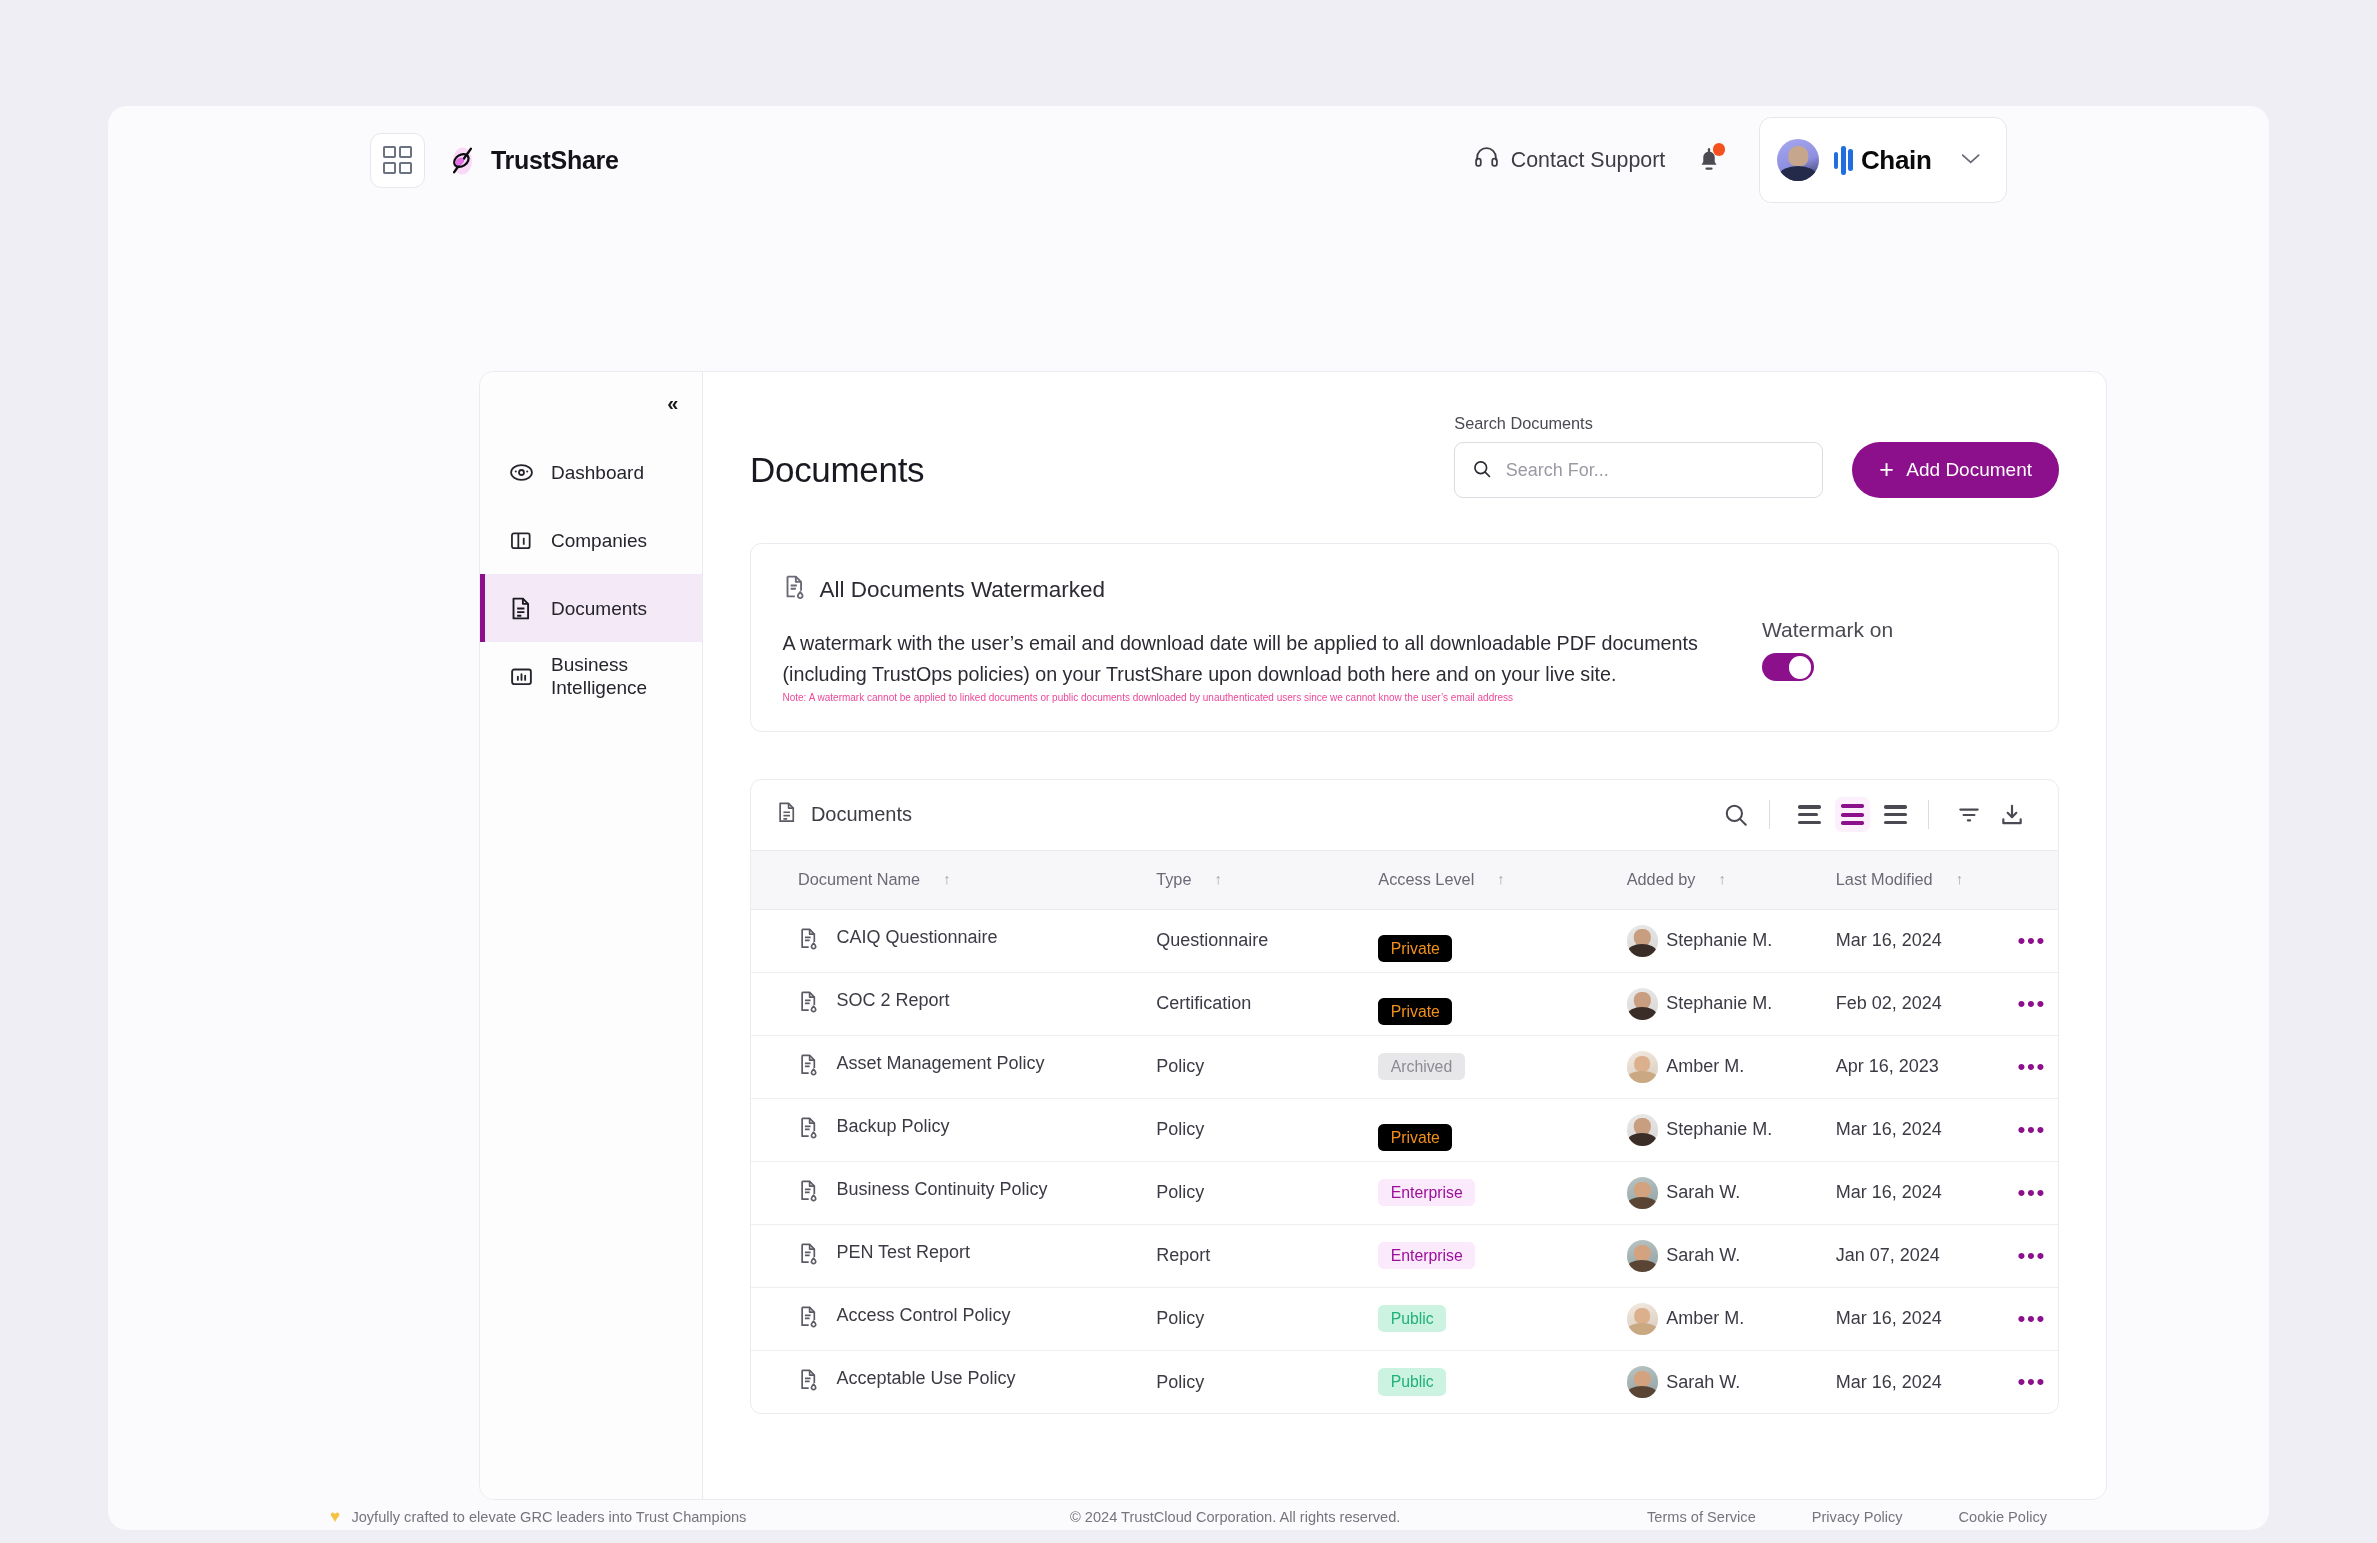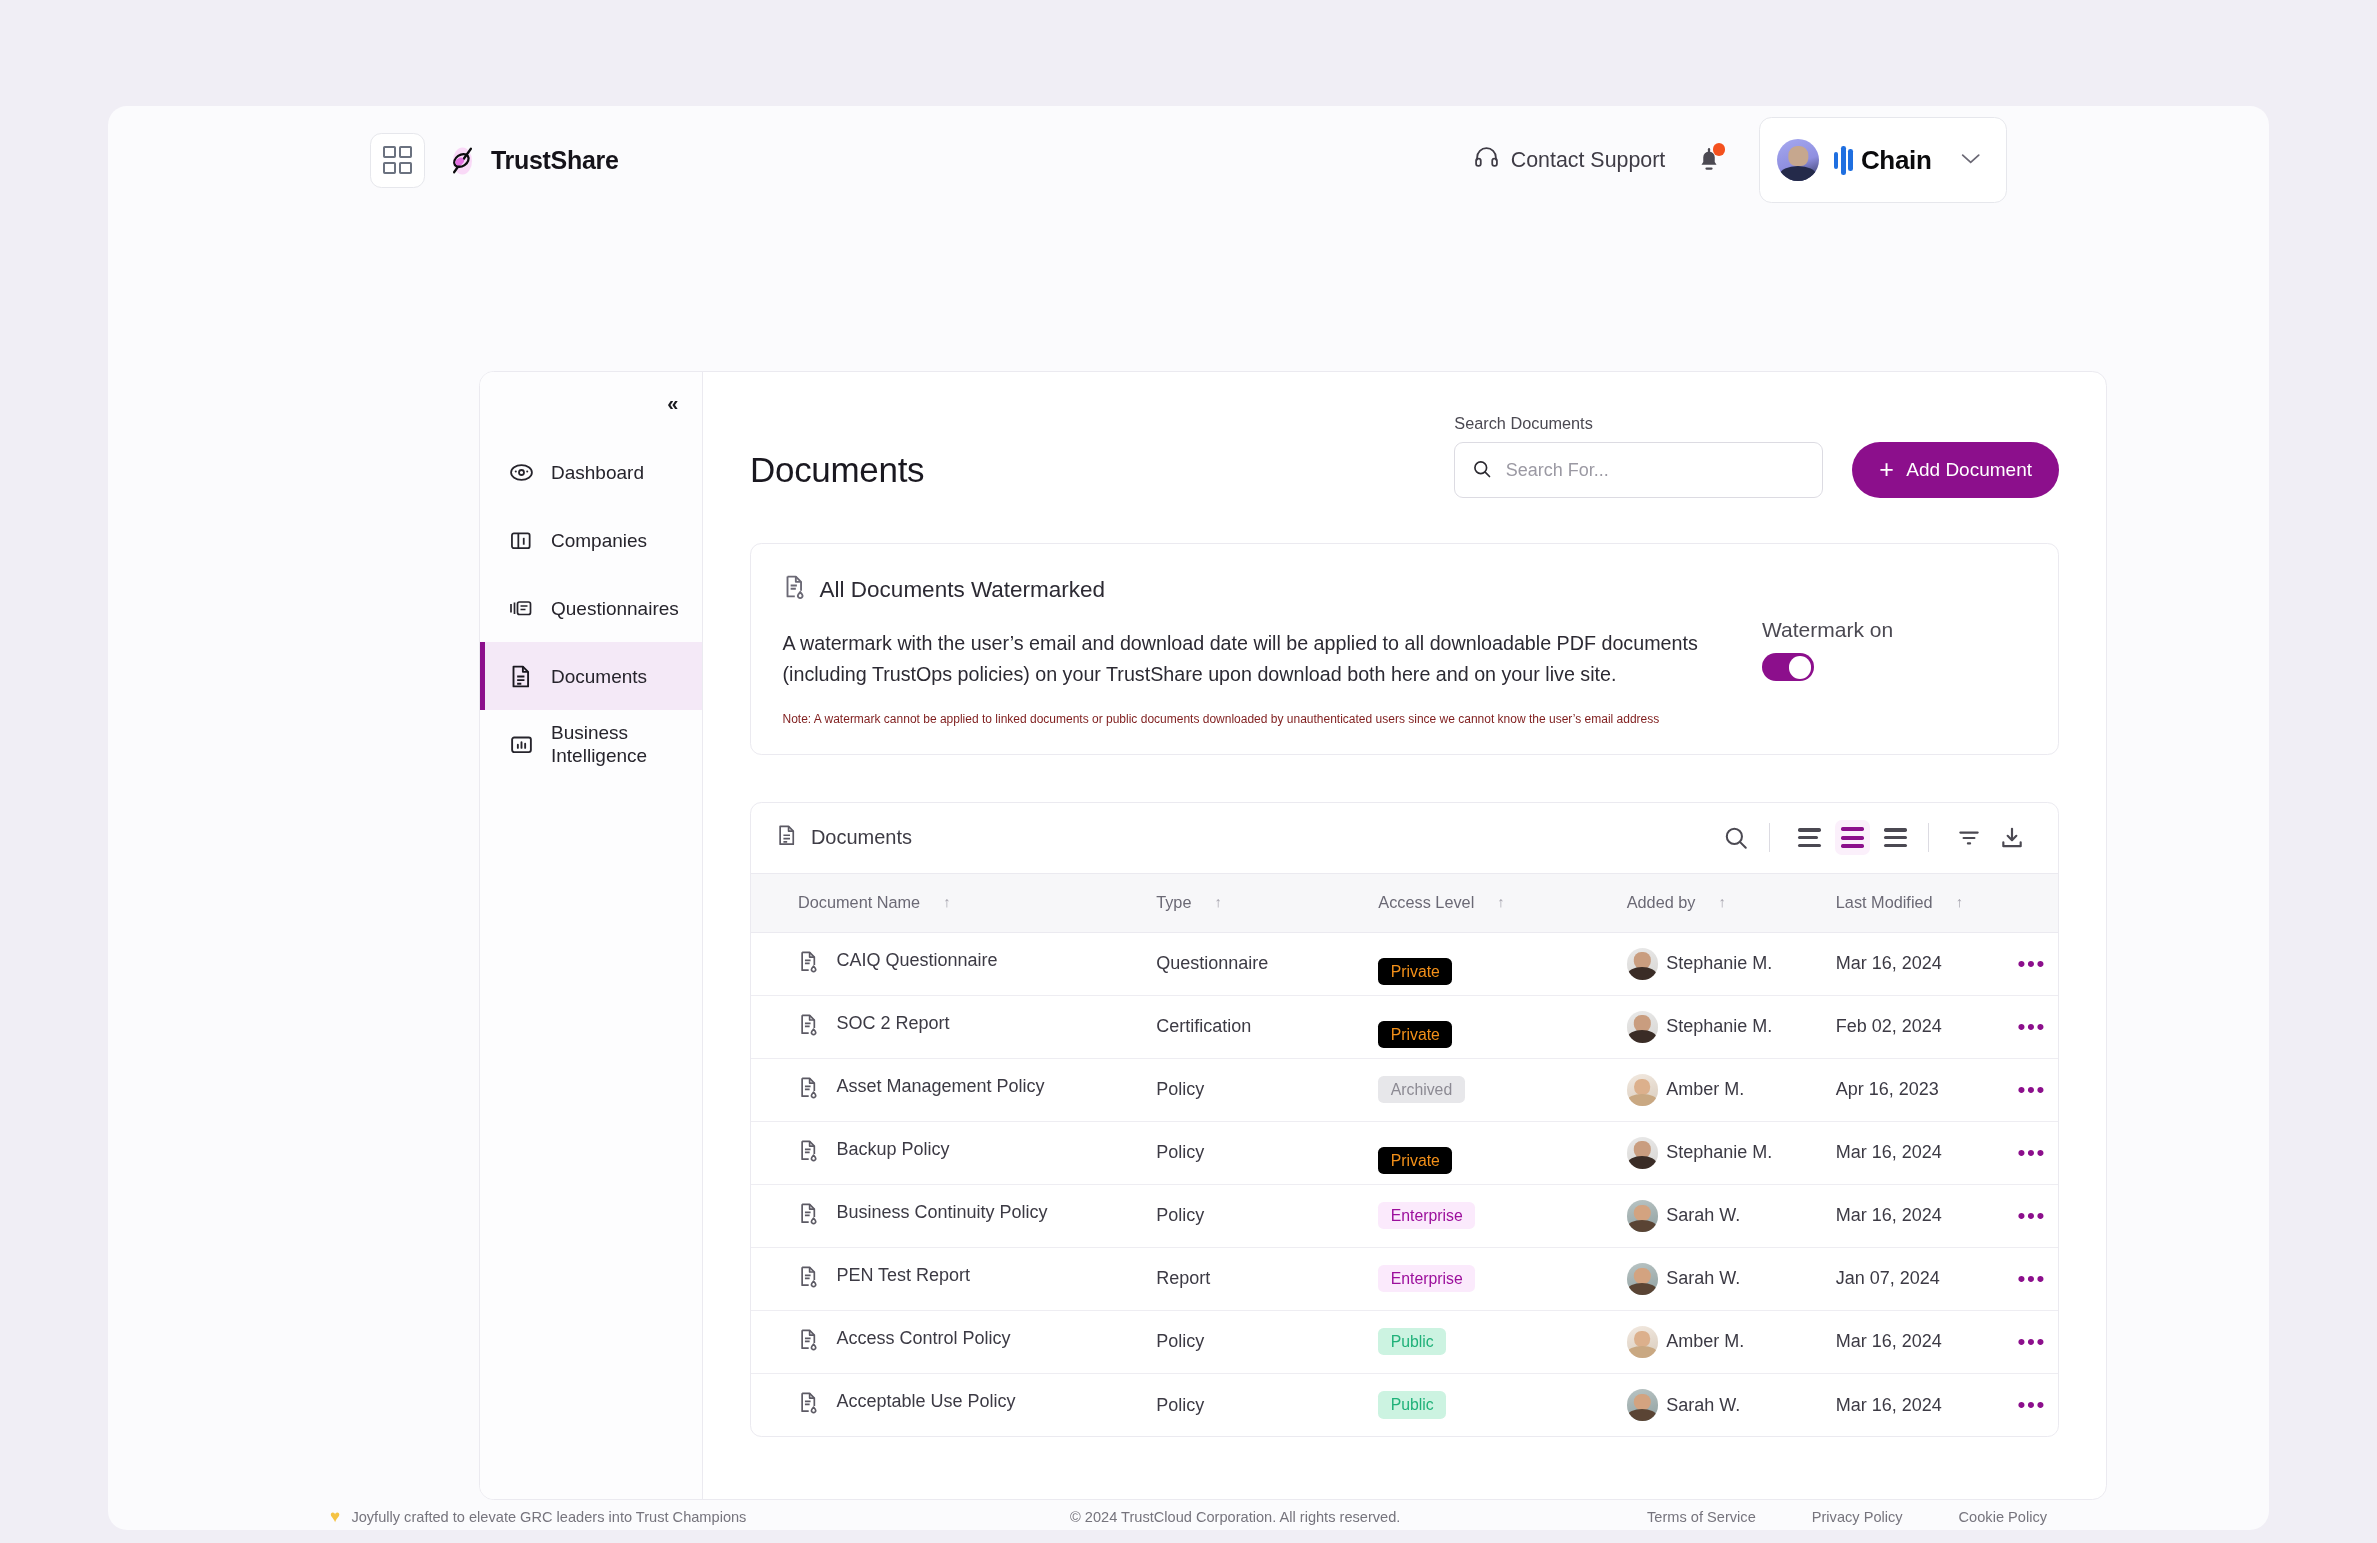--- a/index.html
+++ b/index.html
@@ -154,21 +154,21 @@
   .wm-panel {
     margin-top: 45px;
     border: 1.1px solid #ebeaf0; border-radius: 11.3px;
     background: #fff;
     padding: 30px 31.5px 26px 31.5px;
     display: flex;
   }
   .wm-left { flex: 1; min-width: 0; max-width: 957px; }
   .wm-title { display:flex; align-items:center; gap: 13.5px; font-size: 22.5px; color:#2c2a33; }
   .wm-body { margin-top: 22.5px; font-size: 19.7px; line-height: 1.58; color:#2c2a33; max-width: 923px; }
-  .wm-note { margin-top: 20px; font-size: 12px; line-height: 1.5; color:#7f1d1d; max-width: 934px; }
+  .wm-note { font-size: 10px; line-height: 1.5; color:#ec4899; max-width: 934px; }
   .wm-right { width: 186px; flex:none; padding-top: 44px; padding-left: 22.5px; text-align:left; }
   .wm-toggle-label { font-size: 21px; color:#4b4952; }
   .toggle {
     margin-top: 11.3px; width: 52px; height: 28px; border-radius: 14.6px;
     background: #8c0f8c; position: relative;
   }
   .toggle i { position:absolute; right: 2.8px; top: 2.8px; width: 22.5px; height: 22.5px; border-radius:50%; background:#fff; display:block; }
   
   .table-card {
     margin-top: 47px;
@@ -339,31 +339,20 @@
           <span class="nav-ico">
             <svg width="23.6" height="23.6" viewBox="0 0 24 24" fill="none" stroke="#26242c" stroke-width="1.8">
               <rect x="3" y="4.5" width="18" height="15" rx="2"></rect>
                 <path d="M9.5 4.5v15"></path>
                 <path d="M15 9v7"></path>
             </svg>
           </span>
           <span class="nav-label">Companies</span>
         </div>
 
-        <div class="nav-item">
-          <span class="nav-ico">
-            <svg width="26" height="25" viewBox="0 0 26 24" fill="none" stroke="#26242c" stroke-width="1.7" stroke-linejoin="round">
-              <path d="M3 7.5v8.5"></path>
-                <path d="M6.5 6v11.5"></path>
-              <rect x="9.5" y="5.5" width="13" height="12.5" rx="2"></rect>
-              <path d="M12.5 9.5h7M12.5 13h5"></path>
-            </svg>
-          </span>
-          <span class="nav-label">Questionnaires</span>
-        </div>
 
         <div class="nav-item active">
           <span class="nav-ico">
             <svg width="23.6" height="25" viewBox="0 0 22 24" fill="none" stroke="#1a1820" stroke-width="1.8" stroke-linejoin="round">
               <path d="M4 2.5h9l5 5v14H4z"></path>
                 <path d="M13 2.5v5h5"></path>
                 <path d="M7.5 12h7M7.5 15.5h7M7.5 19h4"></path>
             </svg>
           </span>
           <span class="nav-label">Documents</span>

